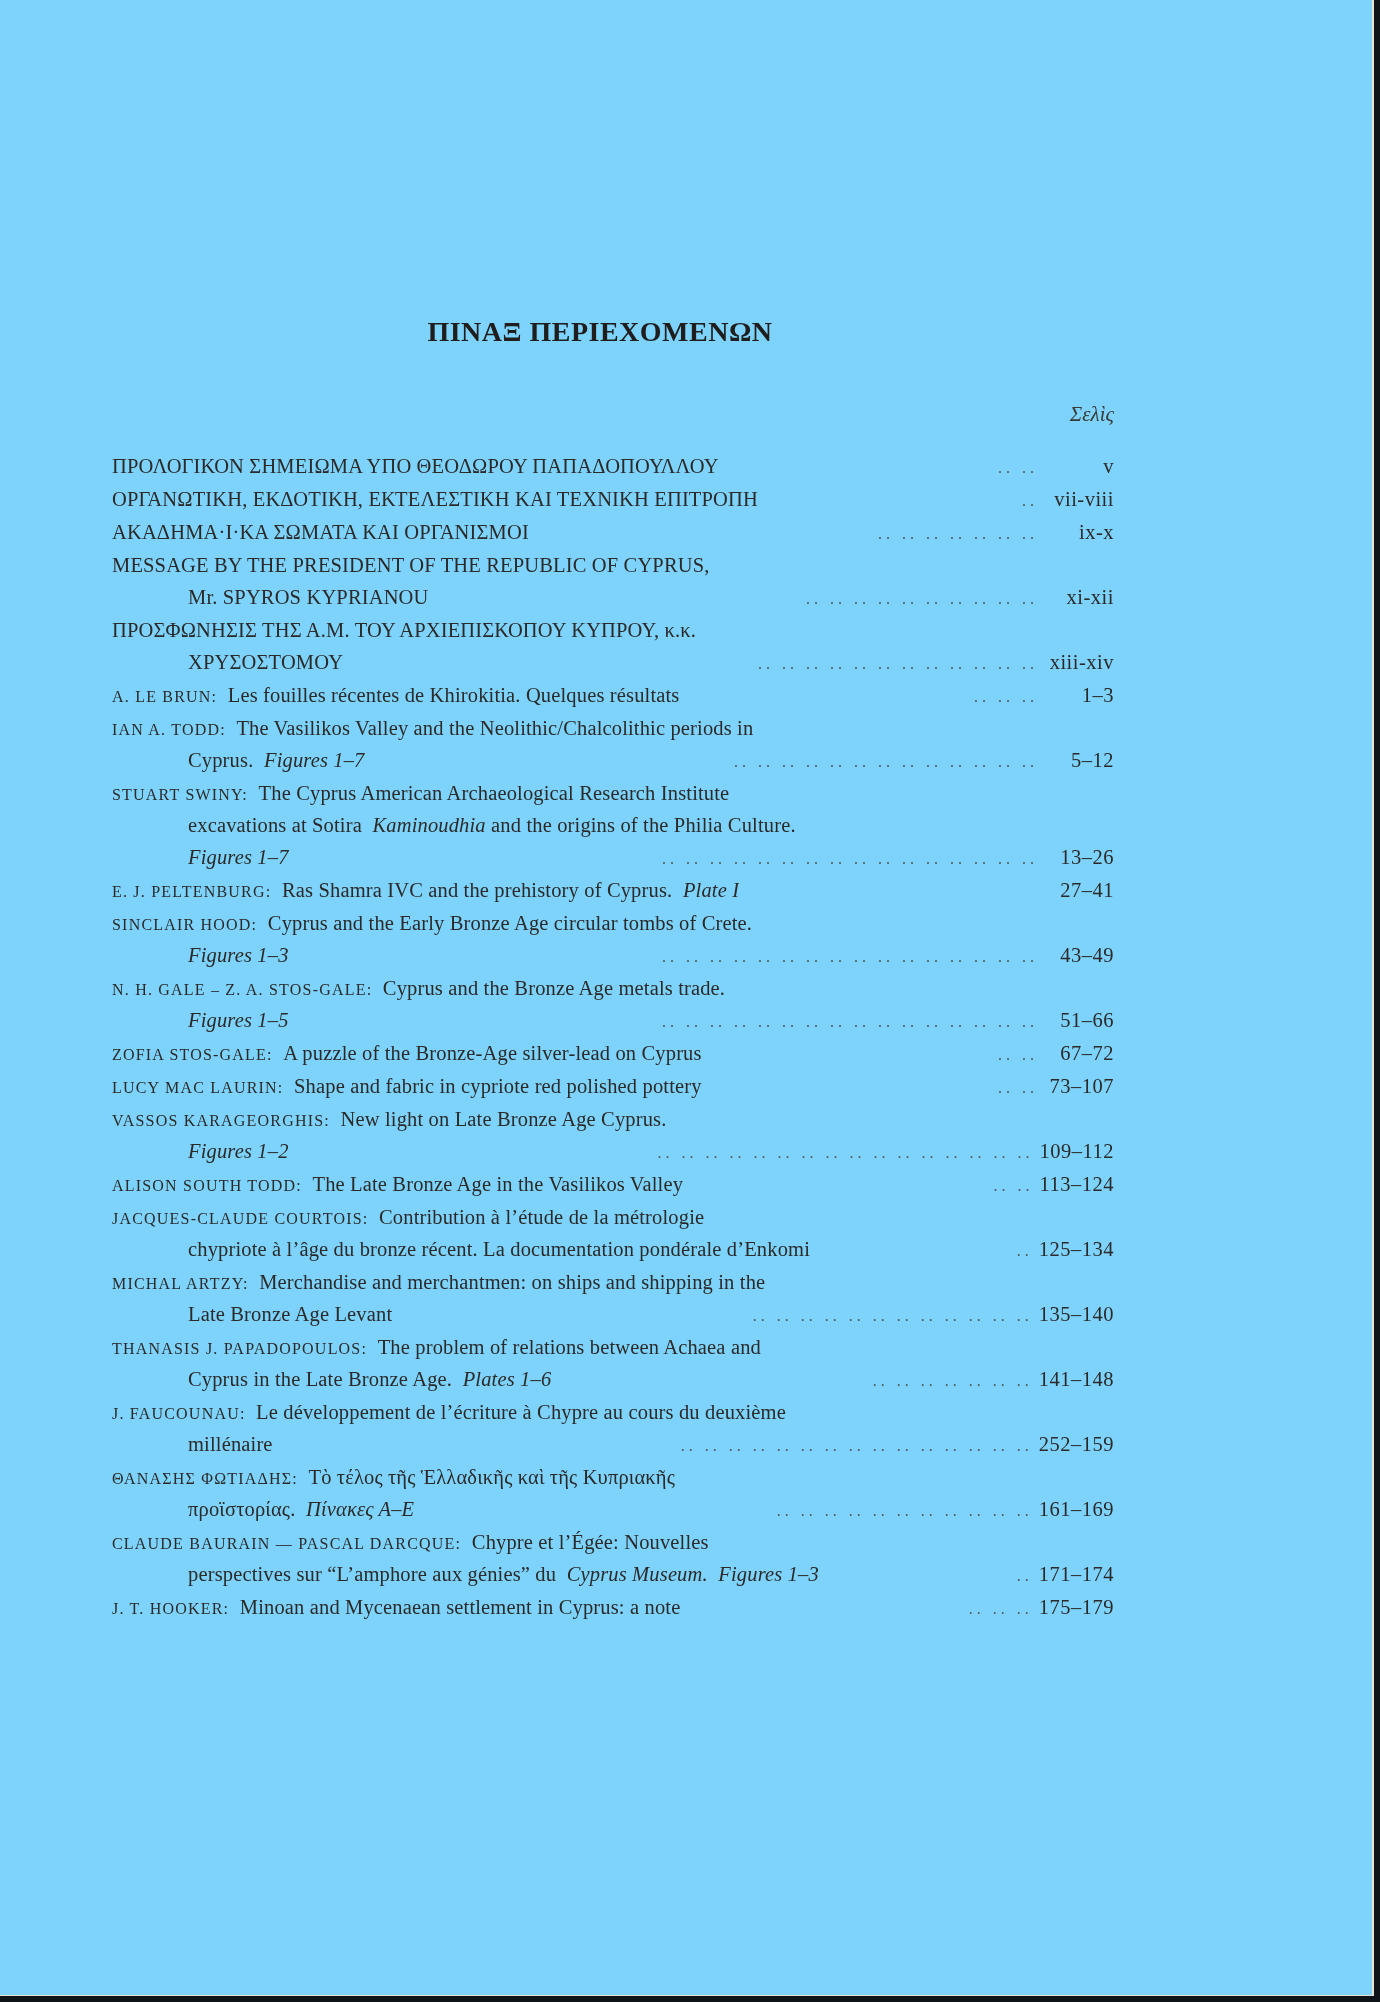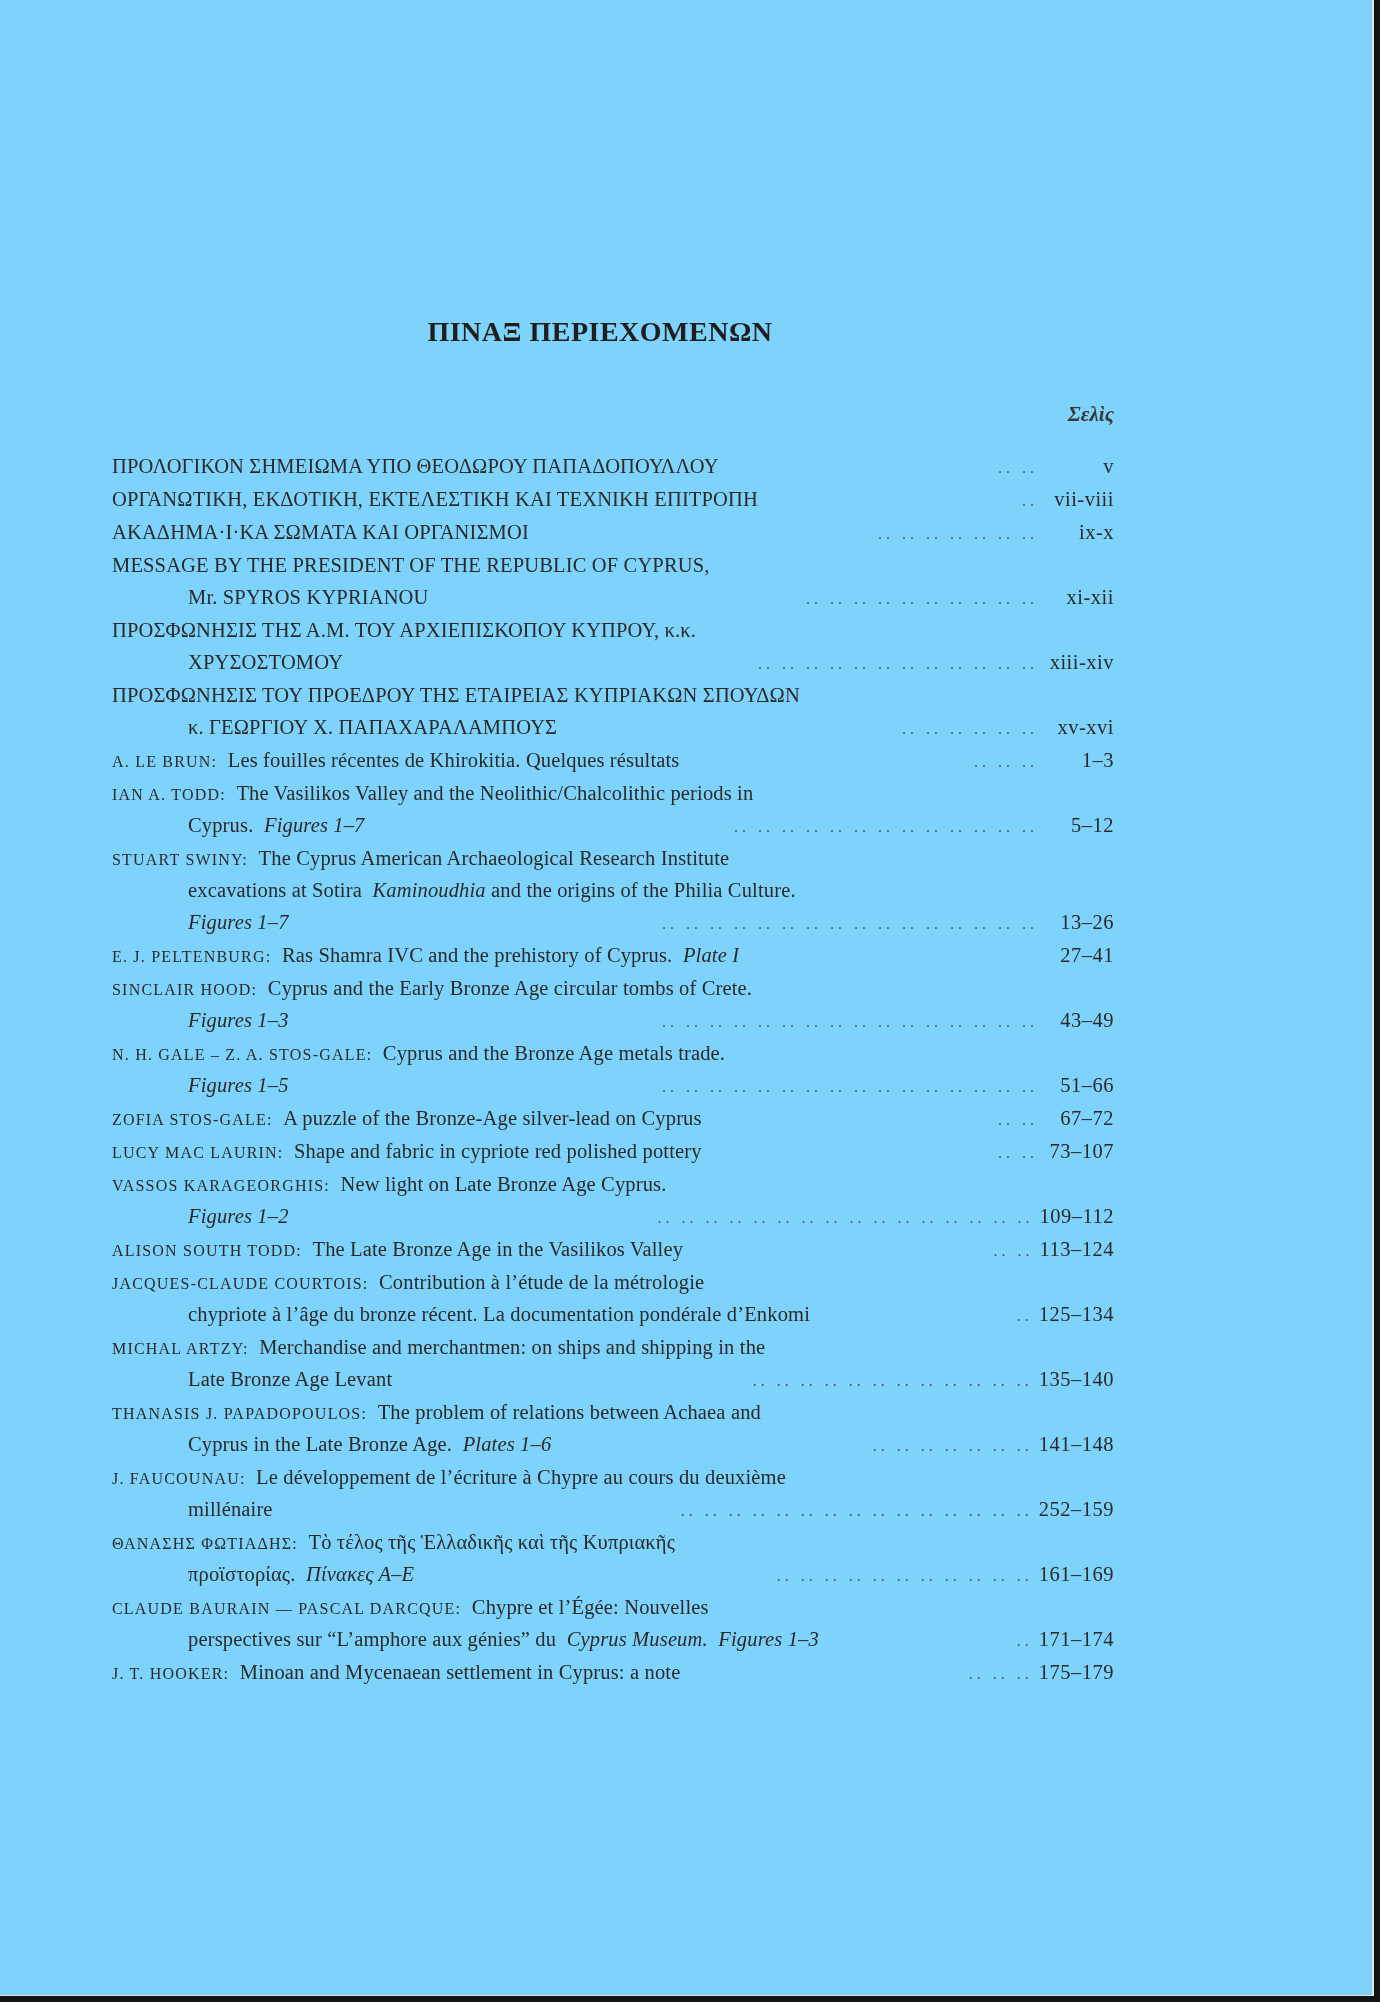--- a/index.html
+++ b/index.html
@@ -37,21 +37,20 @@
       letter-spacing: 0.5px;
       color: #1f1e1c;
     }
     .pages-heading {
       position: absolute;
       right: calc(1372px - 1114px);
       top: 402px;
       font-size: 21px;
       font-style: italic;
       color: #3a3936;
-      font-weight: bold;
     }
     .toc {
       position: absolute;
       left: 112px;
       top: 450px;
       width: 1002px;
     }
     .entry {
       margin-bottom: 1px;
       font-family: Liberation Serif, serif;
@@ -144,31 +143,20 @@
           <span class="spacer"></span>
         </div>
         <div class="line cont">
           <span class="text"><span>ΧΡΥΣΟΣΤΟΜΟΥ</span></span>
           <span class="leader">.. .. .. .. .. .. .. .. .. .. .. ..</span>
           <span class="pg">xiii-xiv</span>
         </div>
       </div>
       <div class="entry">
         <div class="line">
-          <span class="text"><span>ΠΡΟΣΦΩΝΗΣΙΣ ΤΟΥ ΠΡΟΕΔΡΟΥ ΤΗΣ ΕΤΑΙΡΕΙΑΣ ΚΥΠΡΙΑΚΩΝ ΣΠΟΥΔΩΝ</span></span>
-          <span class="spacer"></span>
-        </div>
-        <div class="line cont">
-          <span class="text"><span>κ. ΓΕΩΡΓΙΟΥ Χ. ΠΑΠΑΧΑΡΑΛΑΜΠΟΥΣ</span></span>
-          <span class="leader">.. .. .. .. .. ..</span>
-          <span class="pg">xv-xvi</span>
-        </div>
-      </div>
-      <div class="entry">
-        <div class="line">
           <span class="text"><span class="caps">A. LE BRUN:</span>&nbsp;&nbsp;<span>Les fouilles récentes de Khirokitia. Quelques résultats</span></span>
           <span class="leader">.. .. ..</span>
           <span class="pg">1–3</span>
         </div>
       </div>
       <div class="entry">
         <div class="line">
           <span class="text"><span class="caps">IAN A. TODD:</span>&nbsp;&nbsp;<span>The Vasilikos Valley and the Neolithic/Chalcolithic periods in</span></span>
           <span class="spacer"></span>
         </div>

